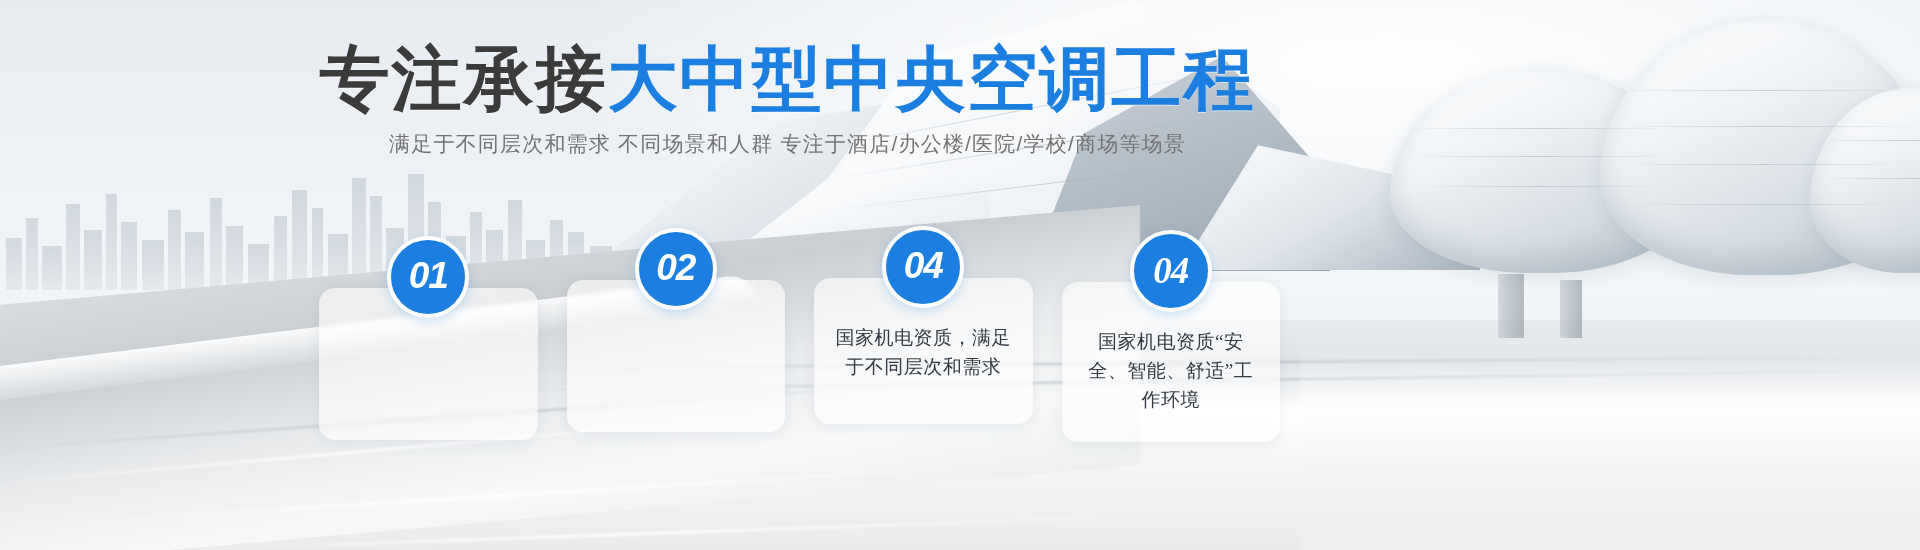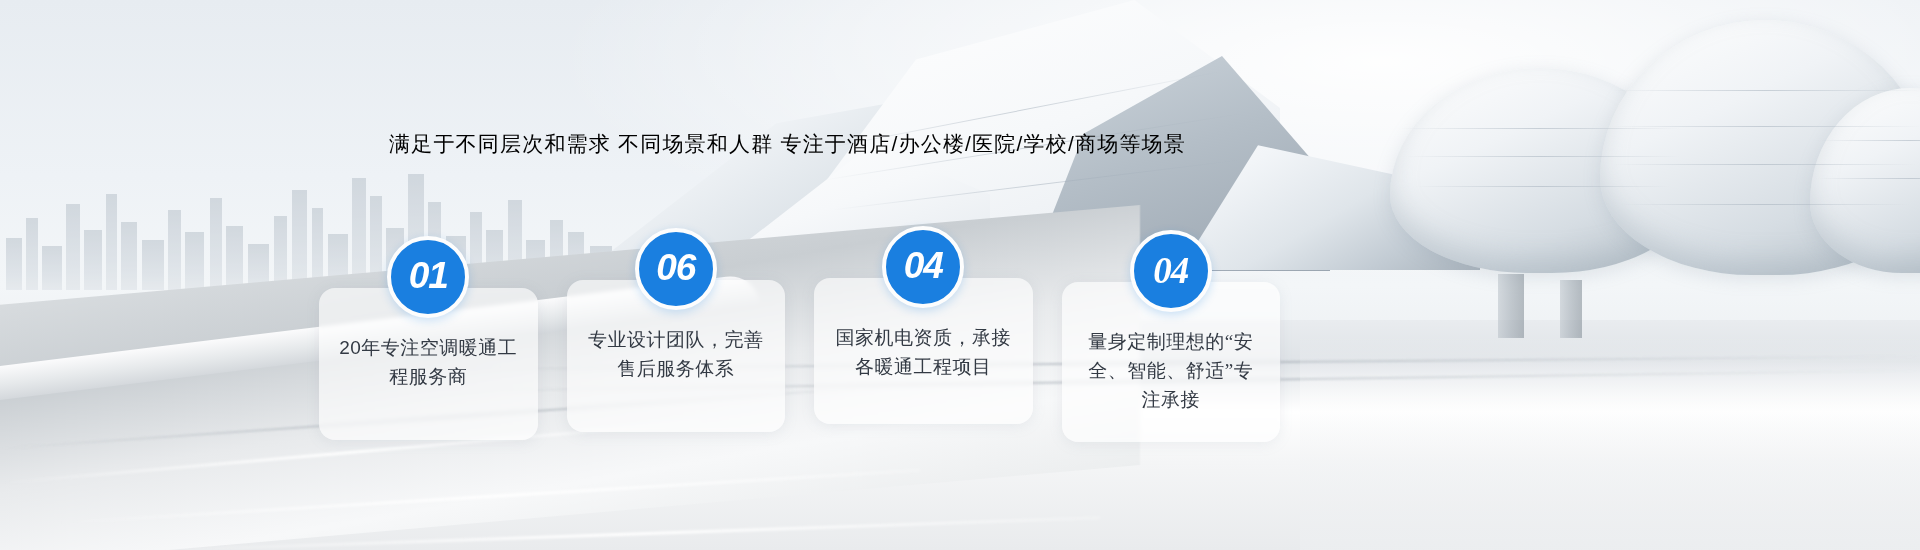--- a/index.html
+++ b/index.html
@@ -97,21 +97,21 @@
     font-size:70px; font-weight:bold; letter-spacing:2px;
     line-height:1;
     white-space:nowrap;
   }
   .headline .dark { color:#3b3b3b; text-shadow:0 1px 0 rgba(255,255,255,.5); }
   .headline .blue { color:#1a7fe0; text-shadow:0 1px 0 rgba(255,255,255,.5); }
 
   .subtitle {
     position:absolute; left:0; top:130px; width:1575px;
     text-align:center;
-    font-size:21px; color:#000000; letter-spacing:1.2px;
+    font-size:21px; color:#737373; letter-spacing:1.2px;
     white-space:nowrap;
   }
 
   
   .cards {
     position:absolute; left:295px; top:278px;
     width:985px; height:160px;
     display:flex; gap:29px;padding-left:24px;
   }
   .card {
@@ -228,47 +228,48 @@
   <div class="road-line" style="left:60px;  bottom:52px;  width:860px; transform:skewY(-3.5deg);"></div>
   <div class="road-line" style="left:140px; bottom:14px;  width:960px; transform:skewY(-2deg);"></div>
   <div class="road-dark" style="left:0px;   bottom:132px; width:900px; transform:skewY(-4deg);"></div>
   <div class="road-dark" style="left:420px; bottom:168px; width:1500px;transform:skewY(-.8deg);"></div>
   <div class="road-dark" style="left:420px; bottom:186px; width:1500px;transform:skewY(-.5deg);"></div>
 
   <div class="pillar" style="left:1498px; width:26px; height:64px;"></div>
   <div class="pillar" style="left:1560px; width:22px; height:58px;"></div>
   <div class="blur-right"></div>
 
+  <div class="headline">
+    <span class="dark">专注承接</span><span class="blue">大中型中央空调工程</span>
+  </div>
 
   <div class="subtitle">满足于不同层次和需求  不同场景和人群  专注于酒店/办公楼/医院/学校/商场等场景</div>
 
   <div class="cards">
 
     <div class="card c1">
       <div class="badge">
         <span>01</span>
       </div>
-      <div class="body">20年专注空调暖通工程服务商</div>
     </div>
 
     <div class="card c2">
       <div class="badge">
-        <span>06</span>
-      </div>
-      <div class="body">专业设计团队，完善售后服务体系</div>
+        <span>02</span>
+      </div>
     </div>
 
     <div class="card c3">
       <div class="badge">
         <span>04</span>
       </div>
-      <div class="body">国家机电资质，承接各暖通工程项目</div>
+      <div class="body">国家机电资质，满足于不同层次和需求</div>
     </div>
 
     <div class="card c4">
       <div class="badge">
         <span>04</span>
       </div>
-      <div class="body">量身定制理想的“安全、智能、舒适”专注承接</div>
+      <div class="body">国家机电资质“安全、智能、舒适”工作环境</div>
     </div>
 
   </div>
 </div>
 
 </body></html>

